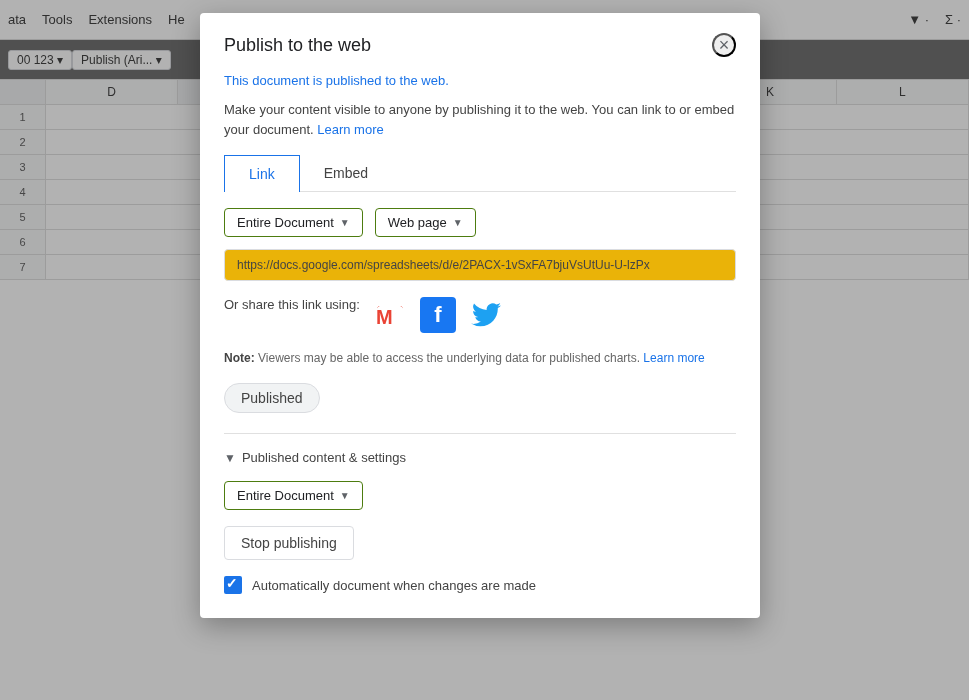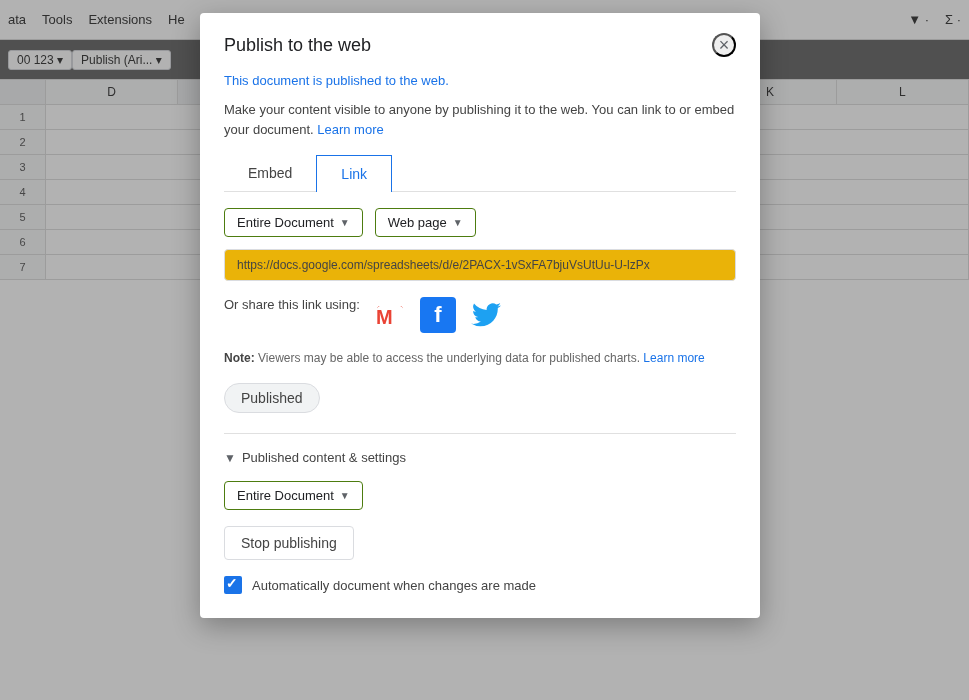--- a/index.html
+++ b/index.html
@@ -482,22 +482,22 @@
   <div class="dialog-body">
     <div class="published-notice">This document is published to the web.</div>
 
     <p class="description-text">
       <span>Make your content visible to anyone by publishing it to the web. You can link to or embed your document.</span>
       <a class="learn-more-link" href="#">Learn more</a>
     </p>
 
     
     <div class="tabs-row">
+      <button class="tab active">Link</button>
       <button class="tab">Embed</button>
-      <button class="tab active">Link</button>
     </div>
 
     
     <div class="dropdowns-row">
       <button class="dropdown-btn">
         <span>Entire Document</span>
         <span class="dropdown-arrow">▼</span>
       </button>
       <button class="dropdown-btn">
         <span>Web page</span>

